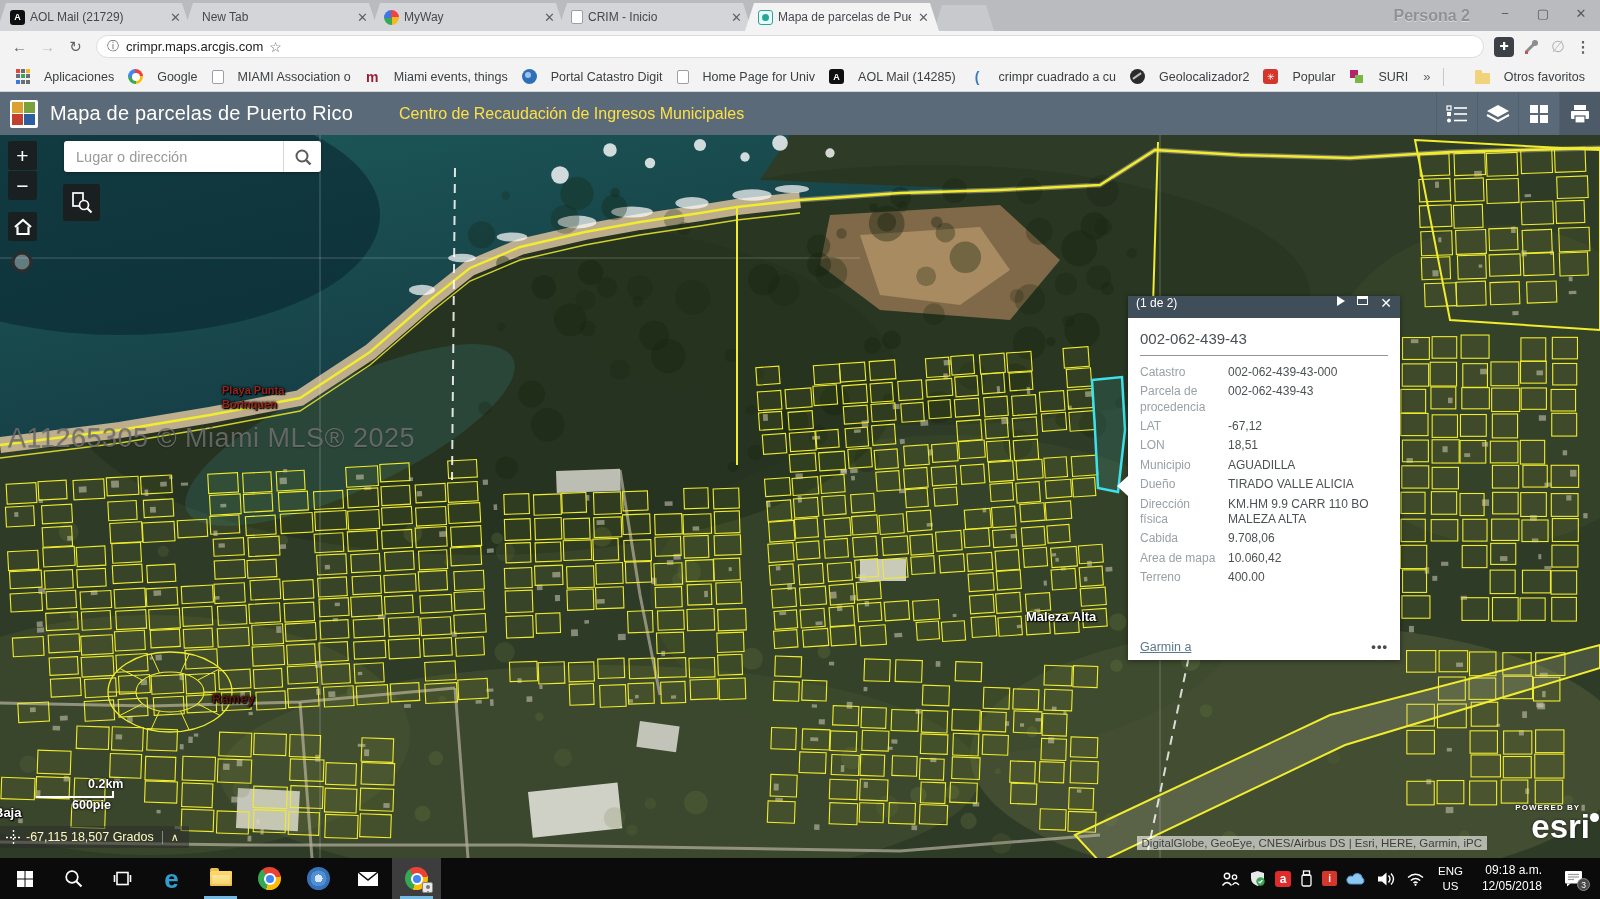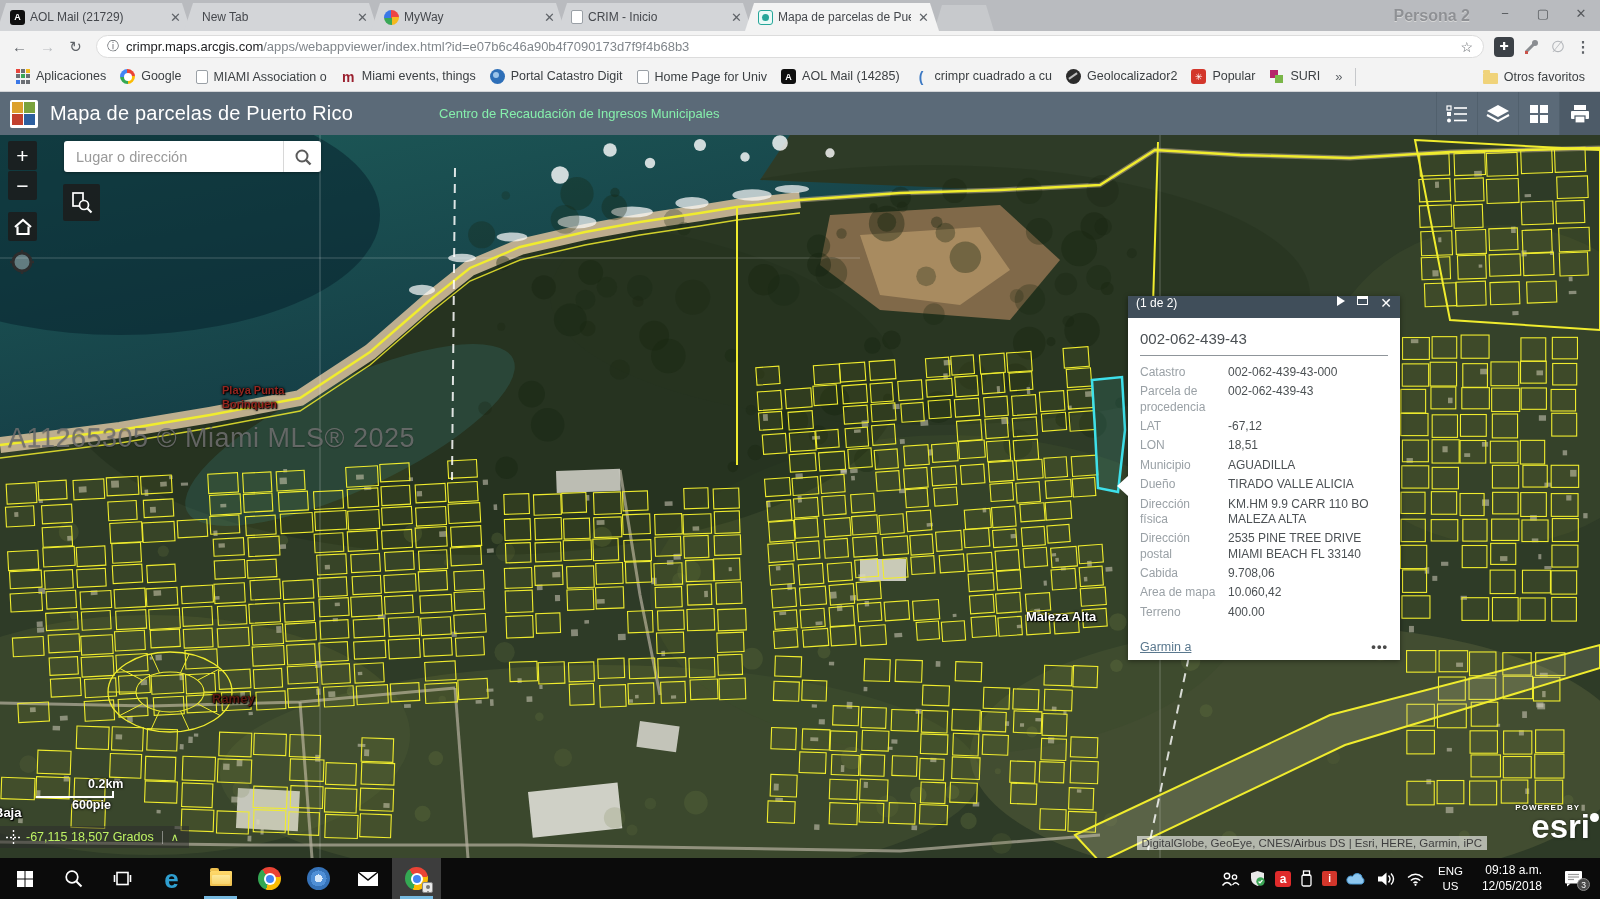--- a/index.html
+++ b/index.html
@@ -29,21 +29,21 @@
   .urlhost{color:#202124}
   .urlpath{color:#80868b;white-space:nowrap;overflow:hidden;flex:1}
   #urlbox .star{color:#5f6368;font-size:14px;margin-left:6px}
   .extbtn{width:24px;height:24px;display:flex;align-items:center;justify-content:center}
   .ext-dark{width:20px;height:20px;border-radius:4px;background:#3c4147;color:#fff;font-size:11px;display:flex;align-items:center;justify-content:center}
   .ext-circle{color:#b3b6ba;font-size:16px}
   .menu3{color:#5f6368;font-size:15px;font-weight:bold;letter-spacing:0;width:20px;text-align:center}
 
   
   #bookbar{height:30px;background:#f3f3f3;border-bottom:1px solid #d2d4d7;display:flex;align-items:center;padding:0 8px;font-size:12.5px;color:#3c4043}
-  .bm{display:flex;align-items:flex-start;gap:6px;padding:3px 7px;border-radius:3px;white-space:nowrap}
+  .bm{display:flex;align-items:center;gap:14px;padding:3px 7px;border-radius:3px;white-space:nowrap}
   .fv{display:inline-flex;width:15px;height:15px;align-items:center;justify-content:center;flex:none}
   .aolfv{background:#0f0f0f;border-radius:3px;color:#fff;font-size:9px;font-weight:bold}
   .mywayfv{border-radius:50%;background:conic-gradient(#e44 0 25%,#f5b91e 0 50%,#3aa757 0 75%,#3b78e7 0)}
   .pagefv{border:1.5px solid #9aa0a6;border-radius:2px;background:#fff;width:12px;height:14px}
   .arcgisfv{border-radius:3px;background:#eafaf7;border:1px solid #26a69a;position:relative}
   .arcgisfv::after{content:"";position:absolute;inset:3px;border-radius:50%;background:#26a69a}
   .appsfv{display:grid;grid-template-columns:repeat(3,4px);grid-gap:1px}
   .appsfv i{width:4px;height:4px;background:#6b6f74;display:block}
   .appsfv i:nth-child(1){background:#e8453c}.appsfv i:nth-child(3){background:#f5b91e}
   .appsfv i:nth-child(5){background:#3aa757}.appsfv i:nth-child(7){background:#3b78e7}
@@ -64,21 +64,21 @@
   .bm-overflow{color:#5f6368;padding:0 8px;font-size:13px}
   .bm-sep{width:1px;height:18px;background:#c6c8cb;margin:0 4px}
 
   
   #appheader{height:43px;background:#5b6a78;display:flex;align-items:center;padding-left:10px;color:#fff}
   #crimlogo{width:28px;height:28px;background:#fff;border-radius:2px;display:grid;grid-template-columns:11px 11px;grid-template-rows:11px 11px;grid-gap:1px;padding:2px;margin-right:12px}
   #crimlogo i{display:block}
   #crimlogo i:nth-child(1){background:#dca12e}#crimlogo i:nth-child(2){background:#7aa23c}
   #crimlogo i:nth-child(3){background:#c2402e}#crimlogo i:nth-child(4){background:#2d5f9e}
   #apptitle{font-size:20px;font-weight:500;letter-spacing:.2px}
-  #appsub{font-size:13px;color:#86efac;margin-left:86px}
+  #appsub{font-size:16px;color:#fde047;margin-left:46px}
   #headicons{margin-left:auto;display:flex;align-items:stretch;height:43px}
   .hicon{width:41px;display:flex;align-items:center;justify-content:center;border-left:1px solid #51606d}
   .hicon:last-child{background:#4d5b68}
 
   
   #maparea{position:absolute;top:135px;left:0;width:1600px;height:723px;overflow:hidden;background:#2e3b27}
   #mapsvg{position:absolute;left:0;top:0}
   .ctl{position:absolute;background:rgba(28,28,28,.86);border-radius:2px;color:#fff;display:flex;align-items:center;justify-content:center}
   #zoomin{left:8px;top:6px;width:29px;height:29px;font-size:21px}
   #zoomout{left:8px;top:36px;width:29px;height:29px;font-size:21px}
@@ -92,21 +92,21 @@
   .maplabel{position:absolute;font-weight:bold;text-shadow:0 0 2px #000,0 0 3px #000,1px 1px 1px #000}
   #lbl-beach{left:222px;top:248px;width:72px;font-size:11px;color:#93251f;line-height:1.3}
   #lbl-ramey{left:212px;top:556px;font-size:13px;color:#5d1a12}
   #lbl-maleza{left:1026px;top:474px;font-size:13px;color:#fff}
   #lbl-baja{left:-6px;top:670px;font-size:13px;color:#fff}
   #watermark{position:absolute;left:8px;top:288px;font-size:27px;color:rgba(112,112,112,.85);letter-spacing:.5px;text-shadow:0 1px 1px rgba(0,0,0,.25)}
   .scalebar{position:absolute;left:32px;top:642px;color:#fff;font-size:12.5px;font-weight:bold;text-shadow:0 0 2px #000,0 0 3px #000}
   .sb-km{margin-left:56px}
   .sb-bar{width:78px;height:7px;border-bottom:2px solid #fff;border-right:2px solid #fff;margin-left:4px}
   .sb-ft{margin-left:40px}
-  .coords{position:absolute;left:0;top:691px;height:21px;background:rgba(45,45,45,.55);display:flex;align-items:center;color:#bef264;font-size:12.5px;padding:11px 2px}
+  .coords{position:absolute;left:0;top:691px;height:21px;background:rgba(45,45,45,.55);display:flex;align-items:center;color:#fef9c3;font-size:12.5px;padding:11px 2px}
   .coords .coord-cross{width:22px;display:flex;justify-content:center}
   .coords .coord-text{padding:0 8px 0 2px}
   .coords .coord-chev{border-left:1px solid rgba(255,255,255,.4);padding:0 8px;font-size:11px}
   .attrib{position:absolute;right:113px;top:701px;background:rgba(255,255,255,.6);color:#3f3f3f;font-size:11.5px;padding:1px 5px;white-space:nowrap}
   .esrilogo{position:absolute;right:6px;top:668px;text-align:right;color:#fff}
   .esrilogo .pby{font-size:8px;font-weight:bold;letter-spacing:1px;text-shadow:0 0 2px #000;margin-right:14px}
   .esrilogo .esri{font-size:33px;font-weight:bold;line-height:.9;text-shadow:0 0 3px rgba(0,0,0,.6);position:relative;padding-right:4px}
   .esrilogo .esri::after{content:"";position:absolute;right:-5px;top:1px;width:9px;height:9px;border-radius:50%;background:#fff}
 
   
@@ -193,21 +193,20 @@
     </div>
   </div>
 
   <div id="toolbar">
     <span class="navbtn">←</span>
     <span class="navbtn dim">→</span>
     <span class="navbtn">↻</span>
     <div id="urlbox">
       <span class="info">ⓘ</span>
       <span class="urlhost">crimpr.maps.arcgis.com</span>
-      <span class="urlpath">/apps/webappviewer/index.html?id=e07b6c46a90b4f7090173d7f9f4b68b3</span>
       <span class="star">☆</span>
     </div>
     <span class="extbtn">
         <span class="ext-dark">✚</span>
       </span>
     <span class="extbtn">
       <svg width="16" height="16">
           <line x1="3" y1="13" x2="12" y2="4" stroke="#8a8d91" stroke-width="3"></line>
           <circle cx="12" cy="4" r="3" fill="#8a8d91"></circle>
           <rect x="2" y="12" width="3" height="3" fill="#c9524a"></rect>
@@ -1363,24 +1362,20 @@
             </div>
             <div class="p-row">
               <div class="pl">Dueño</div>
               <div class="pv">TIRADO VALLE ALICIA</div>
             </div>
             <div class="p-row">
               <div class="pl">Dirección física</div>
               <div class="pv">KM.HM 9.9 CARR 110 BO MALEZA ALTA</div>
             </div>
             <div class="p-row">
-              <div class="pl">Dirección postal</div>
-              <div class="pv">2535 PINE TREE DRIVE MIAMI BEACH FL 33140</div>
-            </div>
-            <div class="p-row">
               <div class="pl">Cabida</div>
               <div class="pv">9.708,06</div>
             </div>
             <div class="p-row">
               <div class="pl">Area de mapa</div>
               <div class="pv">10.060,42</div>
             </div>
             <div class="p-row">
               <div class="pl">Terreno</div>
               <div class="pv">400.00</div>

